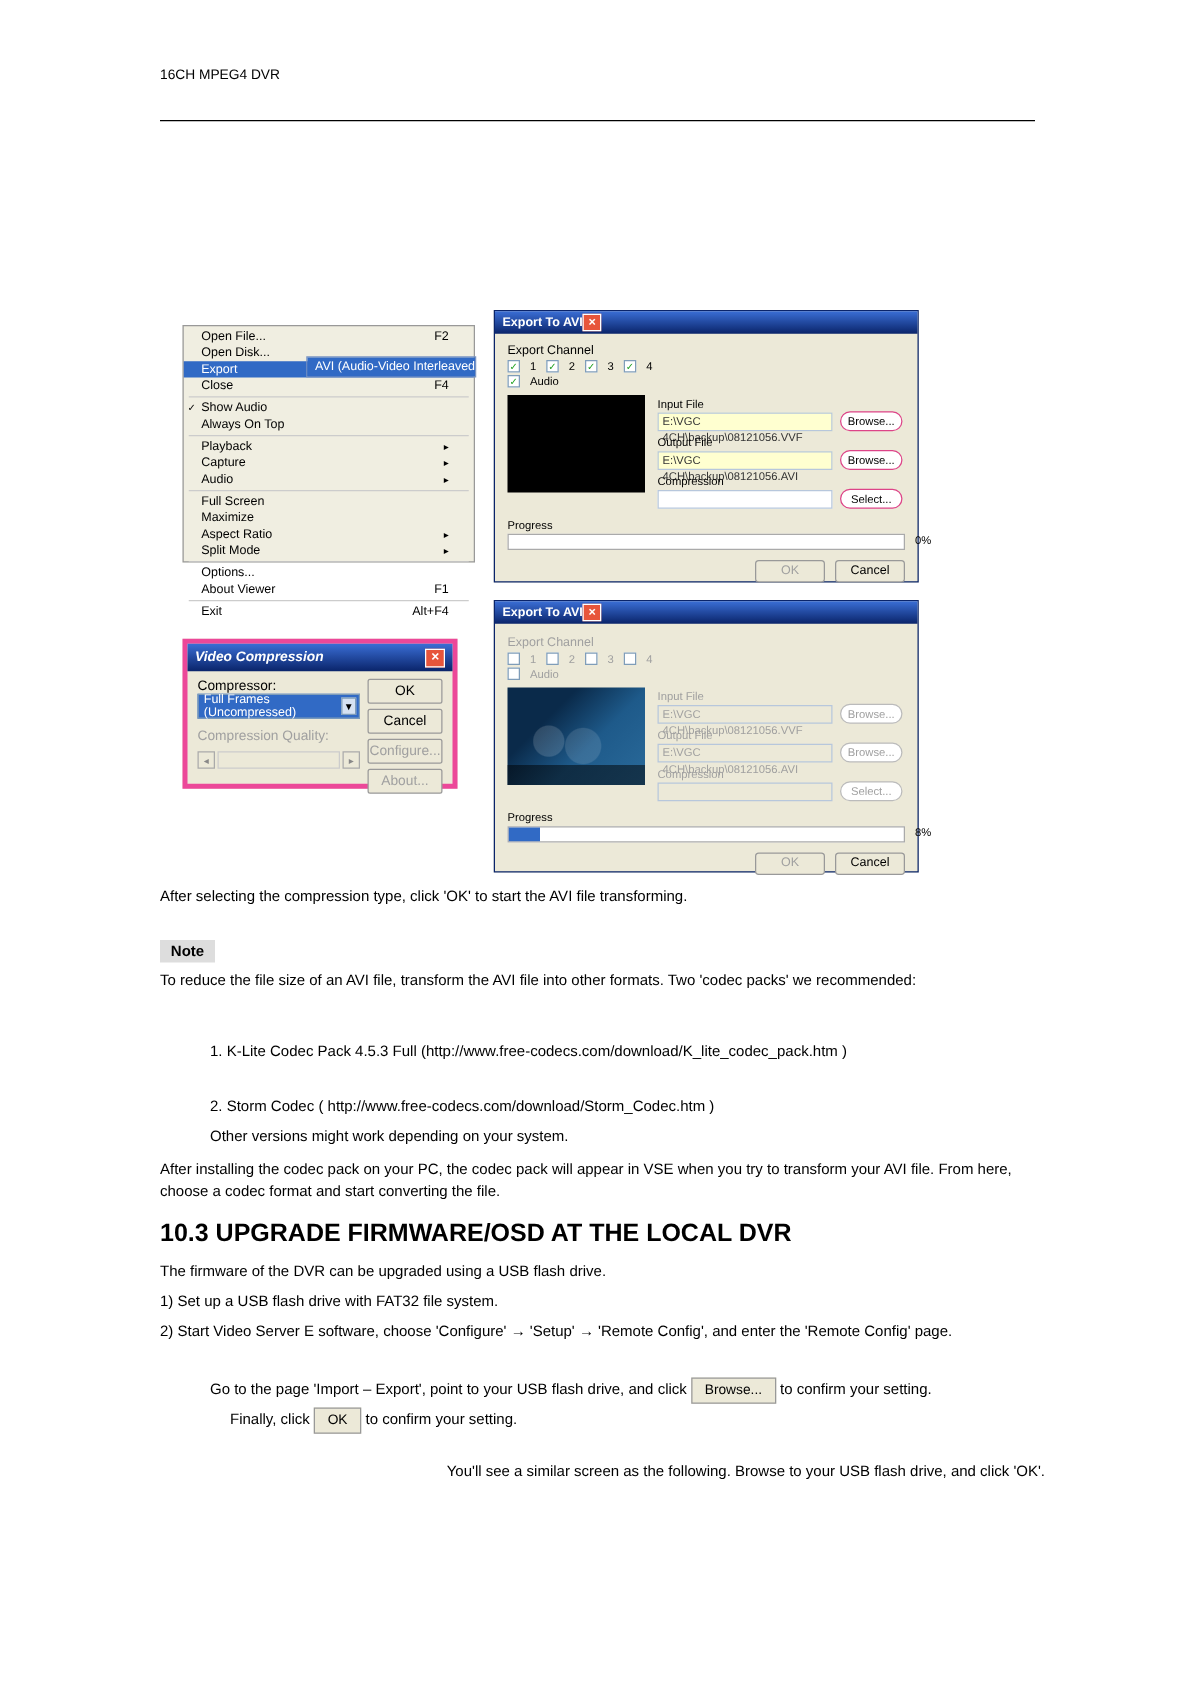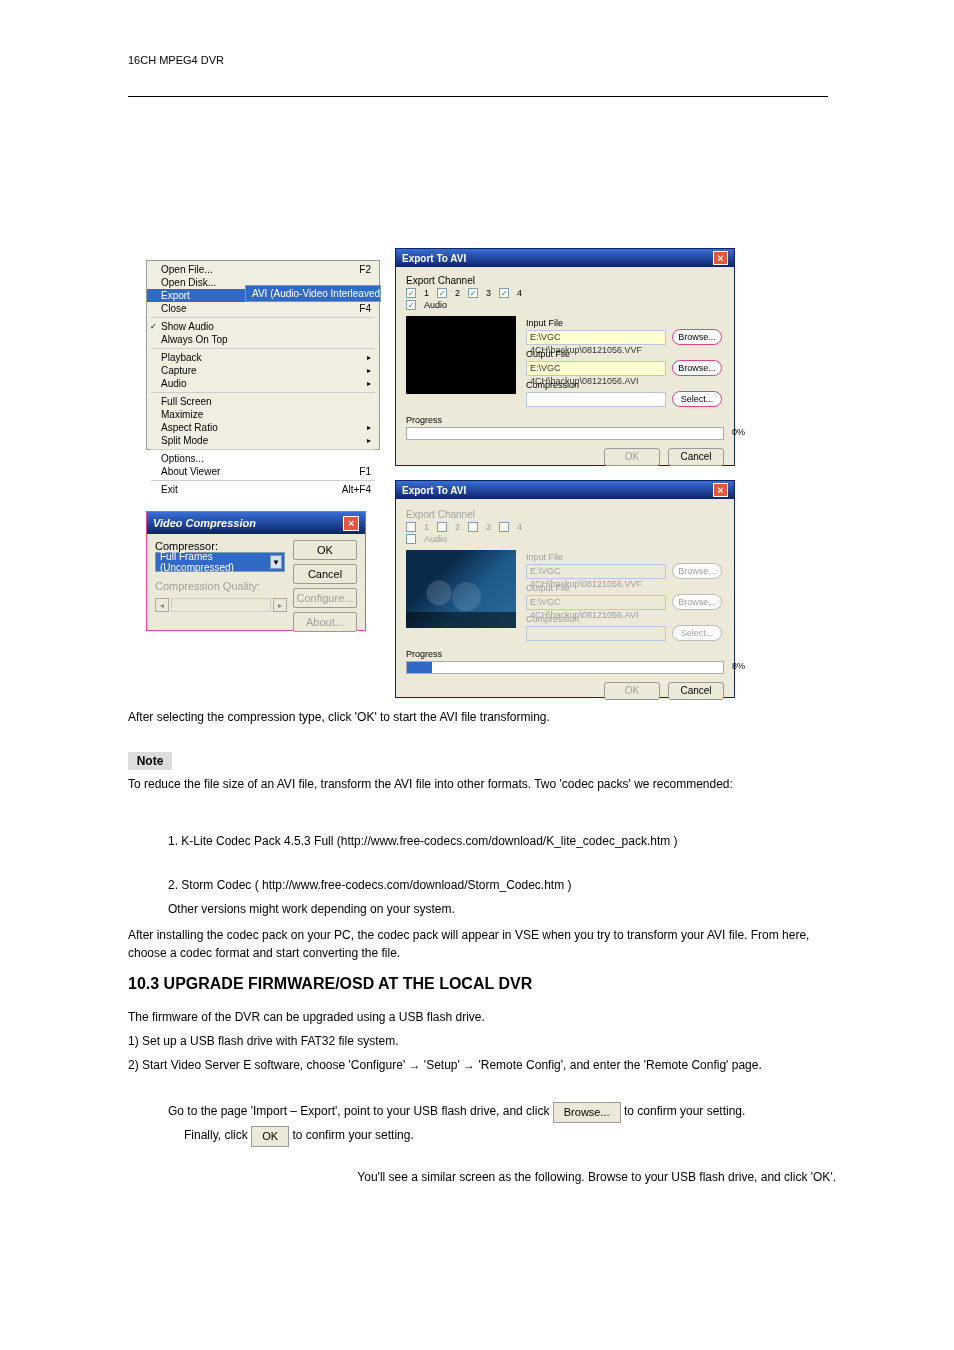--- a/index.html
+++ b/index.html
@@ -21,35 +21,35 @@
   
   .menu-wrap {
     position: absolute; top: 260px; left: 146px; width: 234px; height: 190px;
     font-family: "MS Sans Serif", Tahoma, sans-serif; font-size: 10px;
     background:#F0EEE1; border:1px solid #999;
   }
   .menu-col { padding:2px 0; }
   .menu-sep { border-top:1px solid #ccc; margin:2px 4px; }
   .menu-item {
     display:flex; justify-content:space-between; align-items:center;
-    padding:1px 8px 1px 14px; position:relative; white-space:nowrap;
+    padding:1px 20px 1px 14px; position:relative; white-space:nowrap;
   }
   .menu-item .arrow { font-size:8px; }
   .menu-item.hl { background:#316AC5; color:#fff; }
   .menu-item .check { position:absolute; left:3px; font-size:8px; }
   .submenu {
     position:absolute; top:24px; left:98px; width:136px;
     background:#F0EEE1; border:1px solid #7a94c2; font-size:10px;
   }
   .submenu .sitem { padding:2px 6px; background:#316AC5; color:#fff; white-space:nowrap; }
 
   
   .vc-dialog {
     position: absolute; top: 511px; left: 146px; width: 220px; height: 120px;
-    background:#ECE9D8; border:1px solid #ec4899; font-size:11px;
+    background:#ECE9D8; border:4px solid #ec4899; font-size:11px;
   }
   .vc-title {
     height:22px; background:linear-gradient(#3a6ed5,#0a246a); color:#fff;
     font-weight:bold; font-style:italic; padding:3px 6px; display:flex;
     justify-content:space-between; align-items:center;
   }
   .vc-close {
     width:16px; height:15px; background:#E7553B; color:#fff; font-size:11px;
     display:flex; align-items:center; justify-content:center; border:1px solid #fff;
   }
@@ -74,21 +74,21 @@
   .vc-btn.dis { color:#A0A0A0; }
 
   
   .exp-dialog {
     position:absolute; background:#ECE9D8; border:1px solid #0A246A; font-size:10px;
   }
   .exp1 { top:248px; left:395px; width:340px; height:218px; }
   .exp2 { top:480px; left:395px; width:340px; height:218px; }
   .exp-title {
     height:18px; background:linear-gradient(#3a6ed5,#0a246a); color:#fff;
-    font-weight:bold; padding:2px 6px; display:flex; justify-content:space-between; align-items:center;gap:24px;
+    font-weight:bold; padding:2px 6px; display:flex; justify-content:flex-start; align-items:center;
   }
   .exp-close {
     width:15px; height:14px; background:#E7553B; color:#fff; font-size:10px;
     display:flex; align-items:center; justify-content:center; border:1px solid #fff;
   }
   .exp-body { padding:8px 10px 6px; }
   .exp-check-row { display:flex; gap:8px; align-items:center; margin:2px 0; font-size:9px; }
   .cb { width:10px; height:10px; border:1px solid #7F9DB9; background:#fff; display:inline-flex;
     align-items:center; justify-content:center; font-size:8px; color:#21A121; }
   .cb.off { color:transparent; }
@@ -132,21 +132,21 @@
   
   .txt { position:absolute; font-size:12px; line-height:1.5; }
   .t1 { top:708px; left:128px; width:700px; }
   .t-note { top:752px; left:128px; width:44px; height:18px; background:#ddd;
     display:flex; align-items:center; justify-content:center; font-weight:bold;text-align:center; }
   .t2 { top:775px; left:128px; width:700px; }
   .t3 { top:832px; left:168px; width:660px; }
   .t4 { top:876px; left:168px; width:660px; }
   .t5 { top:900px; left:168px; width:660px; }
   .t6 { top:926px; left:128px; width:700px; }
-  .heading { top:972px; left:128px; font-size:16px; font-weight:bold; }
+  .heading { top:972px; left:128px; font-size:20px; font-weight:bold; }
   .t7 { top:1008px; left:128px; width:700px; }
   .t8 { top:1032px; left:128px; width:700px; }
   .t9 { top:1056px; left:128px; width:700px; }
   .t10 { top:1102px; left:168px; width:660px; }
   .t11 { top:1126px; left:184px; width:660px; }
   .t12 { top:1168px; left:136px; width:700px;text-align:right; }
   .inline-btn {
     display:inline-block; padding:1px 10px; border:1px solid #999; background:#ECE9D8;
     font-size:11px; vertical-align:middle;
   }

